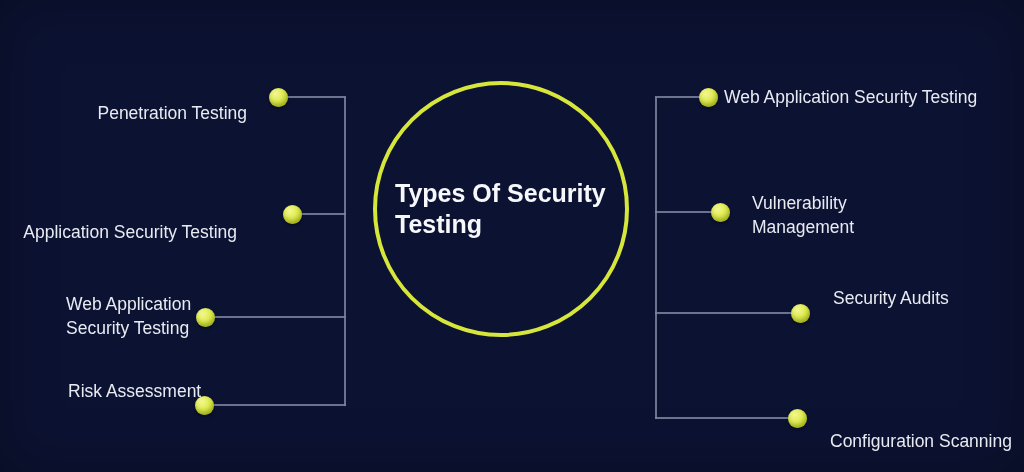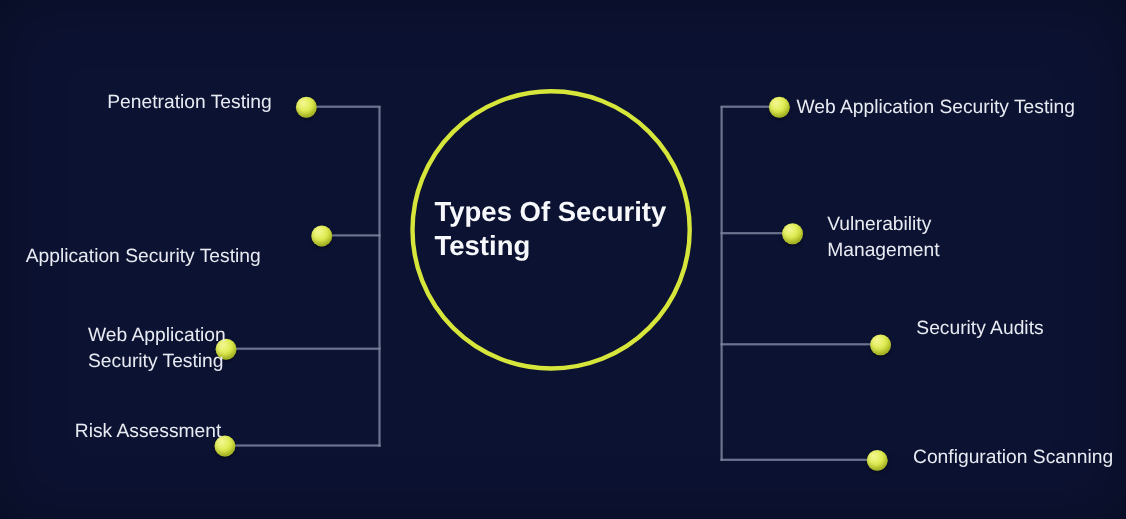--- a/index.html
+++ b/index.html
@@ -84,30 +84,30 @@
   <div class="line h" style="left:655px; top:96px;  width:46px;"></div>
   <div class="line h" style="left:655px; top:211px; width:58px;"></div>
   <div class="line h" style="left:655px; top:312px; width:138px;"></div>
   <div class="line h" style="left:655px; top:417px; width:135px;"></div>
 
   <span class="dot" style="left:269px; top:88px;"></span>
   <span class="dot" style="left:283px; top:205px;"></span>
   <span class="dot" style="left:196px; top:308px;"></span>
   <span class="dot" style="left:195px; top:396px;"></span>
 
-  <div class="label align-right" style="left:40px; top:80px; width:207px;text-align:right;">Penetration Testing</div>
+  <div class="label align-right" style="left:40px; top:101px; width:207px;text-align:right;">Penetration Testing</div>
   <div class="label align-right" style="left:20px; top:203px; width:217px;margin-top:17px;">Application Security Testing</div>
-  <div class="label" style="left:80px; top:292px; width:160px;">Web Application
+  <div class="label" style="left:66px; top:292px; width:160px;">Web Application
 Security Testing</div>
   <div class="label" style="left:68px; top:379px; width:160px;">Risk Assessment</div>
 
   <span class="dot" style="left:699px; top:88px;"></span>
   <span class="dot" style="left:711px; top:203px;"></span>
   <span class="dot" style="left:791px; top:304px;"></span>
   <span class="dot" style="left:788px; top:409px;"></span>
 
   <div class="label" style="left:724px; top:85px; width:300px;">Web Application Security Testing</div>
   <div class="label" style="left:752px; top:191px; width:200px;">Vulnerability
 Management</div>
   <div class="label" style="left:833px; top:286px; width:180px;">Security Audits</div>
-  <div class="label" style="left:830px; top:403px; width:194px;">Configuration Scanning</div>
+  <div class="label" style="left:830px; top:429px; width:194px;">Configuration Scanning</div>
 
 </div>
 
 </body></html>

